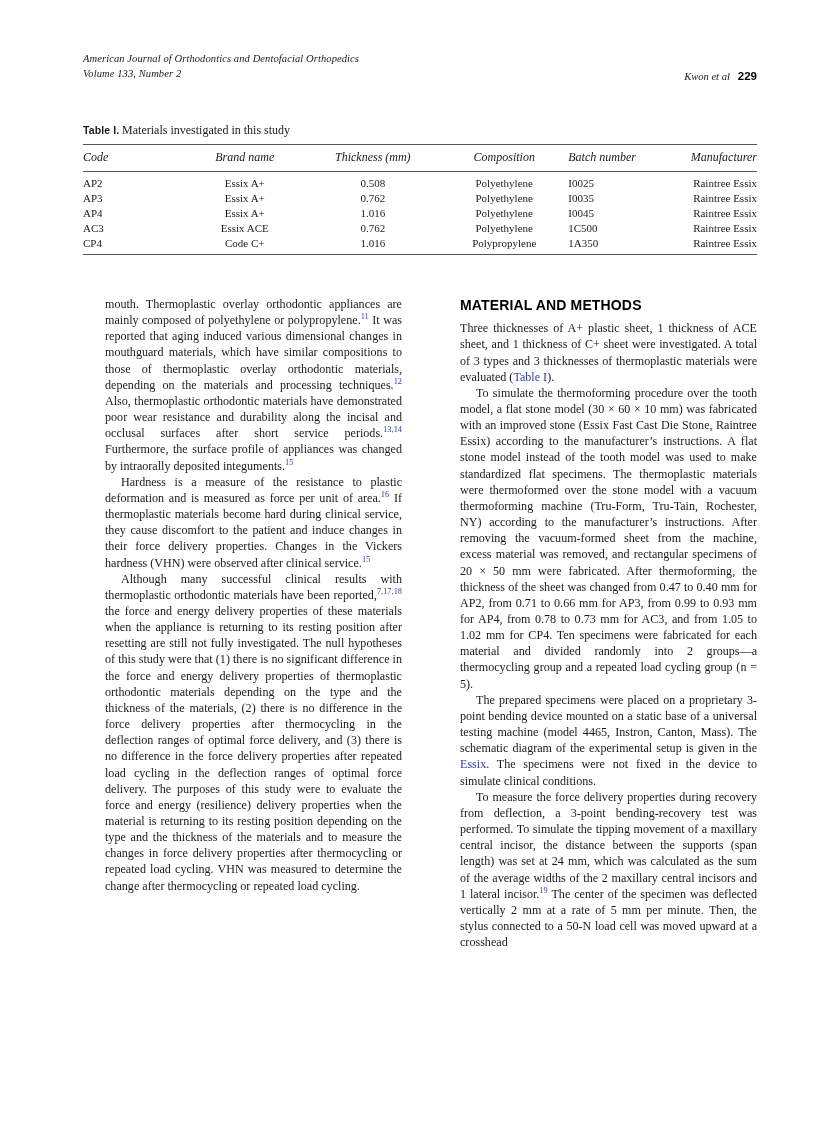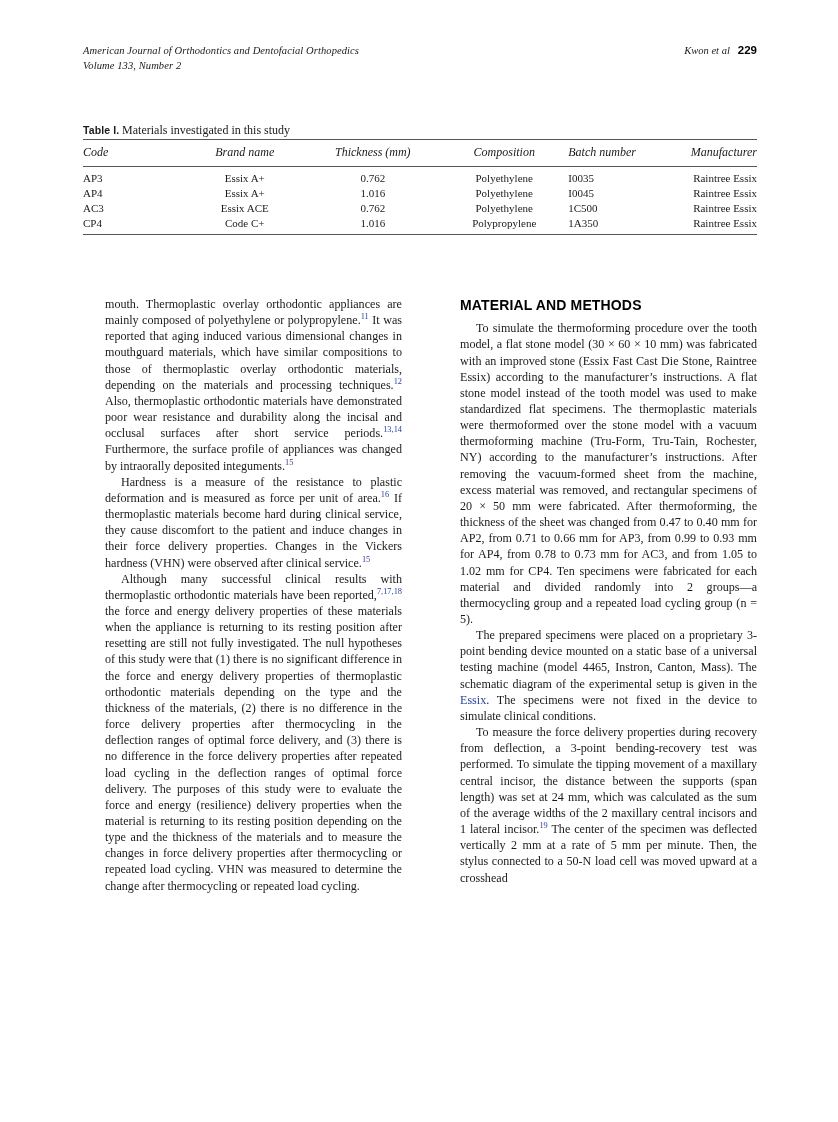--- a/index.html
+++ b/index.html
@@ -14,25 +14,25 @@
     background: #ffffff;
     overflow: hidden;
     font-family: "Liberation Serif", serif;
     color: #1a1a1a;
   }
 
   
   .running-head {
     position: absolute;
     left: 83px;
-    top: 44px;
+    top: 52px;
     width: 674px;
     display: flex;
     justify-content: space-between;
-    align-items: flex-start;
+    align-items: flex-end;
   }
   .rh-left {
     font-family: "Liberation Serif", serif;
     font-style: italic;
     font-size: 10.5px;
     line-height: 1.42;
     color: #1a1a1a;
     letter-spacing: 0.1px;
   }
   .rh-right {
@@ -57,20 +57,21 @@
   
   .table-block {
     position: absolute;
     left: 83px;
     top: 122px;
     width: 674px;
   }
   .table-caption {
     font-size: 11.5px;
     line-height: 1.35;
+    margin-bottom: 5px;
     color: #1a1a1a;
   }
   .table-caption .tbl-label {
     font-family: "Liberation Sans", sans-serif;
     font-weight: bold;
     font-size: 10.5px;
     letter-spacing: 0.1px;
   }
   .table-caption .tbl-title {
     font-family: "Liberation Serif", serif;
@@ -186,20 +187,28 @@
           <th class="col-code">Code</th>
           <th class="col-brand">Brand name</th>
           <th class="col-thick">Thickness (mm)</th>
           <th class="col-comp">Composition</th>
           <th class="col-batch">Batch number</th>
           <th class="col-manu">Manufacturer</th>
         </tr>
       </thead>
       <tbody>
         <tr>
+          <td class="col-code">AP2</td>
+          <td class="col-brand">Essix A+</td>
+          <td class="col-thick">0.508</td>
+          <td class="col-comp">Polyethylene</td>
+          <td class="col-batch">I0025</td>
+          <td class="col-manu">Raintree Essix</td>
+        </tr>
+        <tr>
           <td class="col-code">AP3</td>
           <td class="col-brand">Essix A+</td>
           <td class="col-thick">0.762</td>
           <td class="col-comp">Polyethylene</td>
           <td class="col-batch">I0035</td>
           <td class="col-manu">Raintree Essix</td>
         </tr>
         <tr>
           <td class="col-code">AP4</td>
           <td class="col-brand">Essix A+</td>
@@ -234,20 +243,21 @@
       <p><span>mouth. Thermoplastic overlay orthodontic appliances are mainly composed of polyethylene or polypropylene.</span><sup class="ref">11</sup><span> It was reported that aging induced various dimensional changes in mouthguard materials, which have similar compositions to those of thermoplastic overlay orthodontic materials, depending on the materials and processing techniques.</span><sup class="ref">12</sup><span> Also, thermoplastic orthodontic materials have demonstrated poor wear resistance and durability along the incisal and occlusal surfaces after short service periods.</span><sup class="ref">13,14</sup><span> Furthermore, the surface profile of appliances was changed by intraorally deposited integuments.</span><sup class="ref">15</sup></p>
 
       <p class="indent"><span>Hardness is a measure of the resistance to plastic deformation and is measured as force per unit of area.</span><sup class="ref">16</sup><span> If thermoplastic materials become hard during clinical service, they cause discomfort to the patient and induce changes in their force delivery properties. Changes in the Vickers hardness (VHN) were observed after clinical service.</span><sup class="ref">15</sup></p>
 
       <p class="indent"><span>Although many successful clinical results with thermoplastic orthodontic materials have been reported,</span><sup class="ref">7,17,18</sup><span> the force and energy delivery properties of these materials when the appliance is returning to its resting position after resetting are still not fully investigated. The null hypotheses of this study were that (1) there is no significant difference in the force and energy delivery properties of thermoplastic orthodontic materials depending on the type and the thickness of the materials, (2) there is no difference in the force delivery properties after thermocycling in the deflection ranges of optimal force delivery, and (3) there is no difference in the force delivery properties after repeated load cycling in the deflection ranges of optimal force delivery. The purposes of this study were to evaluate the force and energy (resilience) delivery properties when the material is returning to its resting position depending on the type and the thickness of the materials and to measure the changes in force delivery properties after thermocycling or repeated load cycling. VHN was measured to determine the change after thermocycling or repeated load cycling.</span></p>
     </div>
 
     <div class="col">
       <div class="section-head">MATERIAL AND METHODS</div>
 
+      <p><span>Three thicknesses of A+ plastic sheet, 1 thickness of ACE sheet, and 1 thickness of C+ sheet were investigated. A total of 3 types and 3 thicknesses of thermoplastic materials were evaluated (</span><a class="xref" href="#">Table I</a><span>).</span></p>
 
       <p class="indent">To simulate the thermoforming procedure over the tooth model, a flat stone model (30 × 60 × 10 mm) was fabricated with an improved stone (Essix Fast Cast Die Stone, Raintree Essix) according to the manufacturer’s instructions. A flat stone model instead of the tooth model was used to make standardized flat specimens. The thermoplastic materials were thermoformed over the stone model with a vacuum thermoforming machine (Tru-Form, Tru-Tain, Rochester, NY) according to the manufacturer’s instructions. After removing the vacuum-formed sheet from the machine, excess material was removed, and rectangular specimens of 20 × 50 mm were fabricated. After thermoforming, the thickness of the sheet was changed from 0.47 to 0.40 mm for AP2, from 0.71 to 0.66 mm for AP3, from 0.99 to 0.93 mm for AP4, from 0.78 to 0.73 mm for AC3, and from 1.05 to 1.02 mm for CP4. Ten specimens were fabricated for each material and divided randomly into 2 groups—a thermocycling group and a repeated load cycling group (n = 5).</p>
 
       <p class="indent"><span>The prepared specimens were placed on a proprietary 3-point bending device mounted on a static base of a universal testing machine (model 4465, Instron, Canton, Mass). The schematic diagram of the experimental setup is given in the </span><a class="xref" href="#">Essix</a><span>. The specimens were not fixed in the device to simulate clinical conditions.</span></p>
 
       <p class="indent"><span>To measure the force delivery properties during recovery from deflection, a 3-point bending-recovery test was performed. To simulate the tipping movement of a maxillary central incisor, the distance between the supports (span length) was set at 24 mm, which was calculated as the sum of the average widths of the 2 maxillary central incisors and 1 lateral incisor.</span><sup class="ref">19</sup><span> The center of the specimen was deflected vertically 2 mm at a rate of 5 mm per minute. Then, the stylus connected to a 50-N load cell was moved upward at a crosshead</span></p>
     </div>
   </div>
 
 </div>

